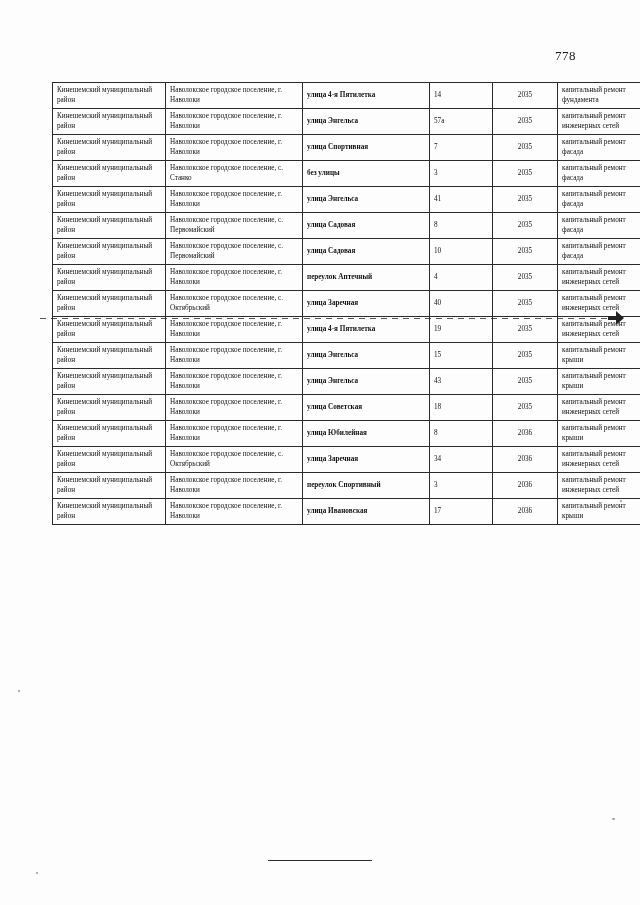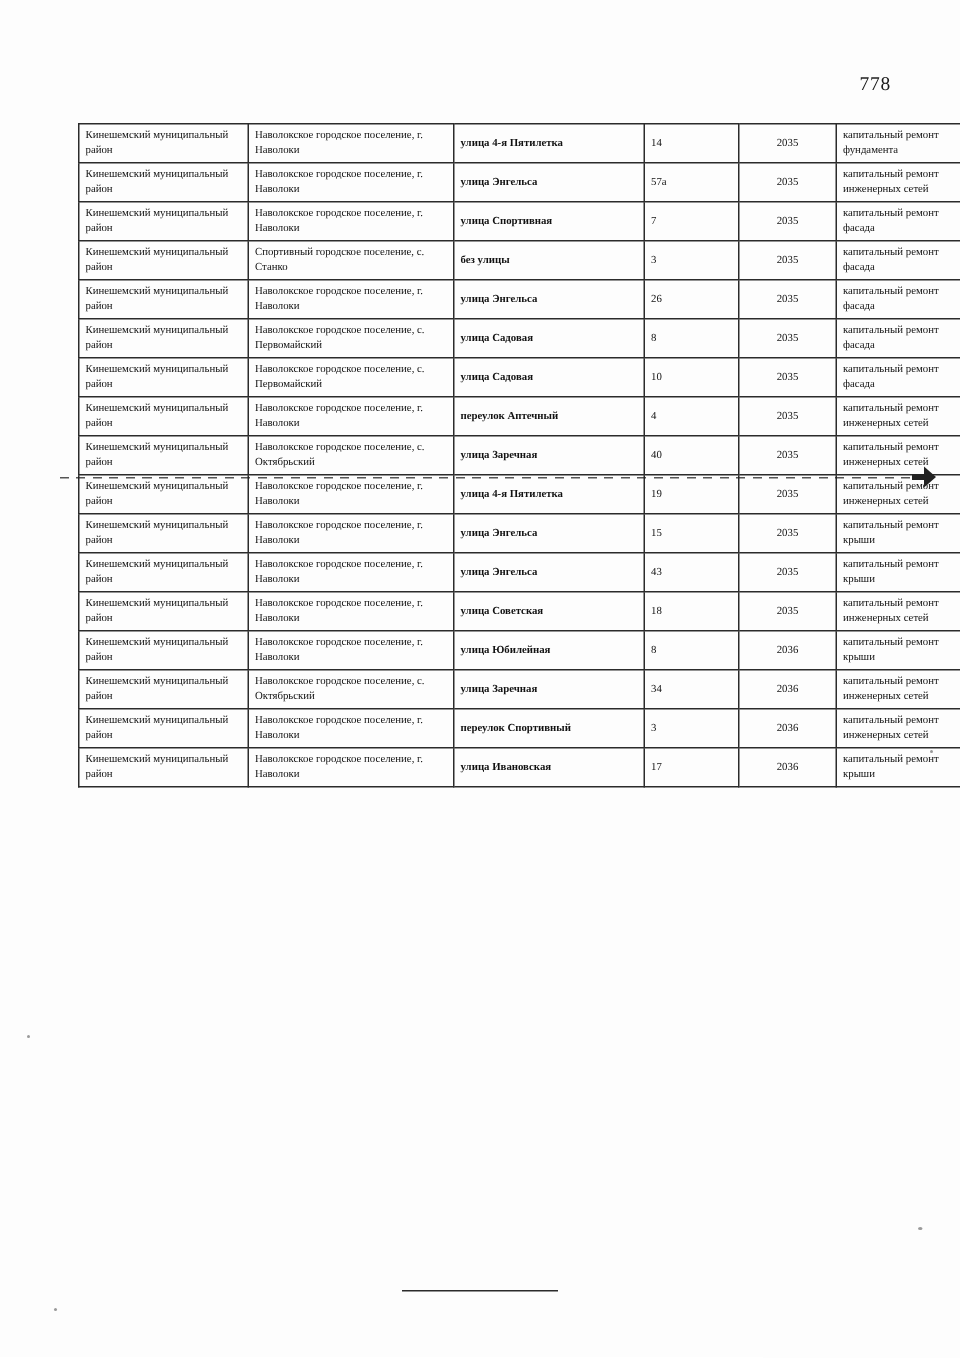--- a/index.html
+++ b/index.html
@@ -16,21 +16,21 @@
     overflow: hidden;
   }
   .page {
     position: absolute;
     inset: 0;
     background: #fdfdfd;
   }
   .page-number {
     position: absolute;
     top: 48px;
-    right: 46px;
+    right: 64px;
     font-size: 13px;
     font-family: "Liberation Serif", serif;
     color: #1a1a1a;
     letter-spacing: 0.5px;
   }
   .table-wrap {
     position: absolute;
     top: 82px;
     left: 52px;
     width: 536px;
@@ -165,31 +165,31 @@
           <tr>
             <td class="c-region">Кинешемский муниципальный район</td>
             <td class="c-settlement">Наволокское городское поселение, г. Наволоки</td>
             <td class="c-street">улица Спортивная</td>
             <td class="c-house">7</td>
             <td class="c-year">2035</td>
             <td class="c-work">капитальный ремонт фасада</td>
           </tr>
           <tr>
             <td class="c-region">Кинешемский муниципальный район</td>
-            <td class="c-settlement">Спортивный городское поселение, с. Станко</td>
+            <td class="c-settlement">Наволокское городское поселение, с. Станко</td>
             <td class="c-street">без улицы</td>
             <td class="c-house">3</td>
             <td class="c-year">2035</td>
             <td class="c-work">капитальный ремонт фасада</td>
           </tr>
           <tr>
             <td class="c-region">Кинешемский муниципальный район</td>
             <td class="c-settlement">Наволокское городское поселение, г. Наволоки</td>
             <td class="c-street">улица Энгельса</td>
-            <td class="c-house">26</td>
+            <td class="c-house">41</td>
             <td class="c-year">2035</td>
             <td class="c-work">капитальный ремонт фасада</td>
           </tr>
           <tr>
             <td class="c-region">Кинешемский муниципальный район</td>
             <td class="c-settlement">Наволокское городское поселение, с. Первомайский</td>
             <td class="c-street">улица Садовая</td>
             <td class="c-house">8</td>
             <td class="c-year">2035</td>
             <td class="c-work">капитальный ремонт фасада</td>

